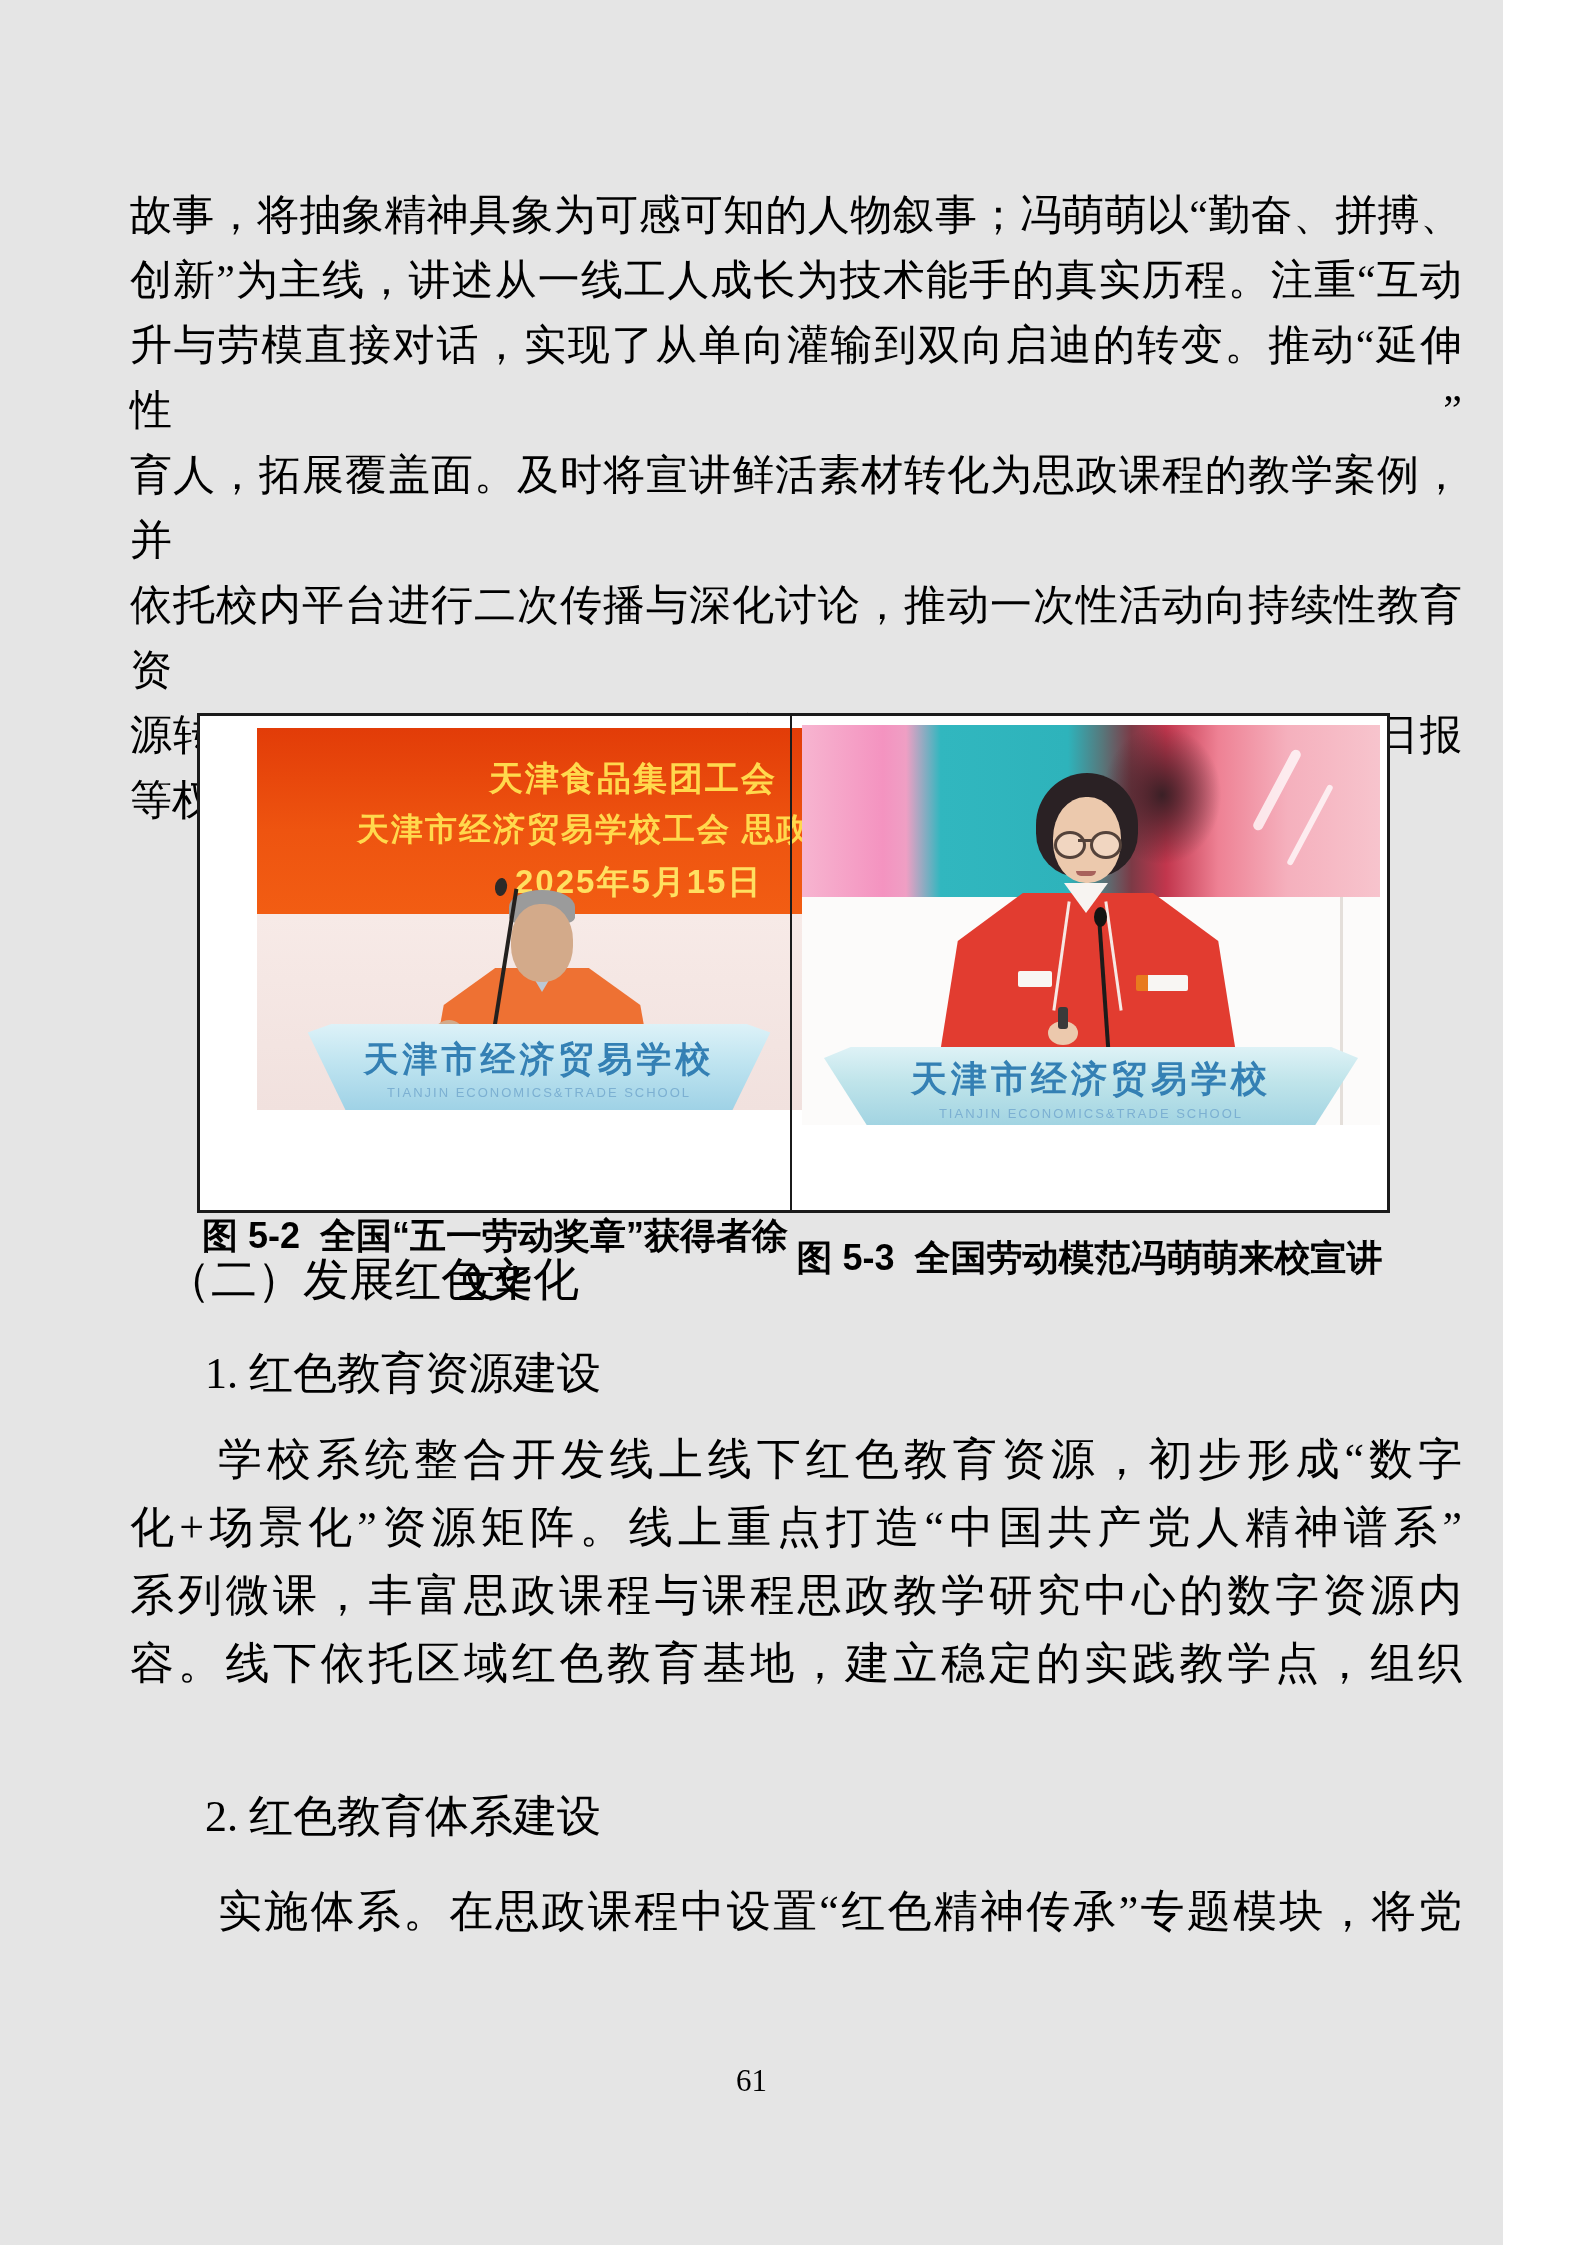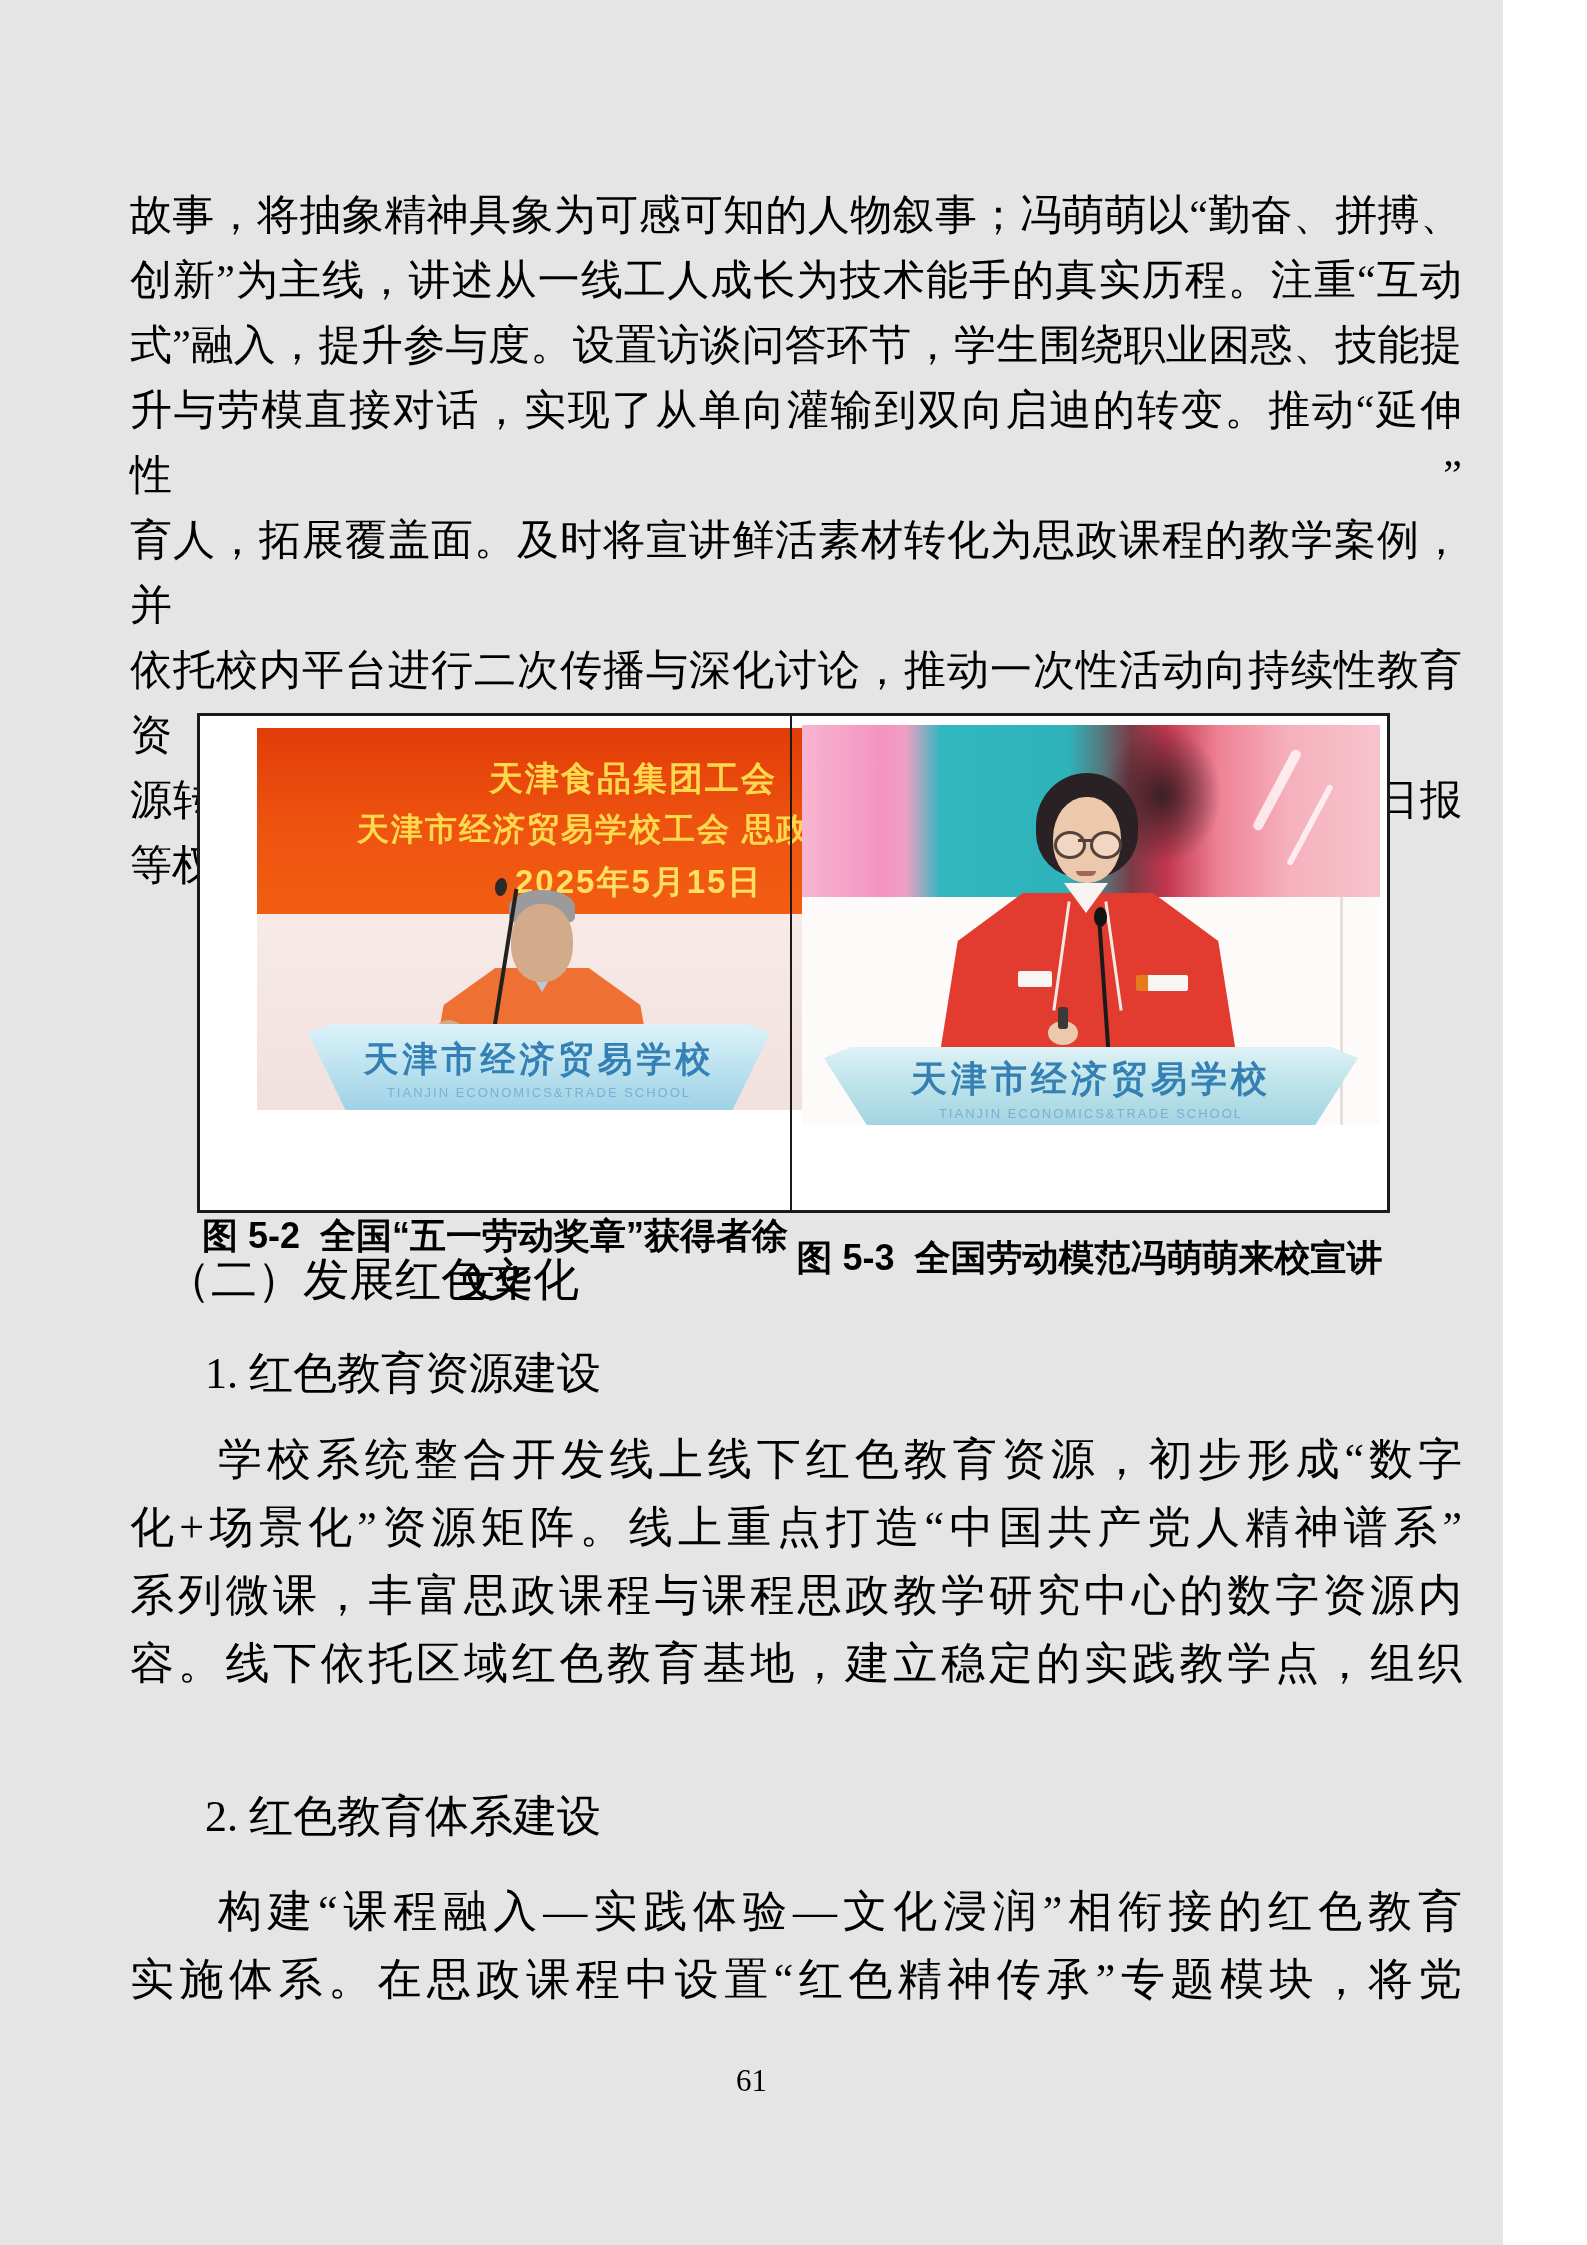--- a/index.html
+++ b/index.html
@@ -117,21 +117,20 @@
   .pod53 .podcn { margin-top:8px; font-size:36px; }
 </style>
 </head>
 <body>
 
 <div class="sheet">
 
   <div class="para p1">
       <div class="tline">故事，将抽象精神具象为可感可知的人物叙事；冯萌萌以“勤奋、拼搏、</div>
       <div class="tline">创新”为主线，讲述从一线工人成长为技术能手的真实历程。注重“互动</div>
-      <div class="tline">式”融入，提升参与度。设置访谈问答环节，学生围绕职业困惑、技能提</div>
       <div class="tline">升与劳模直接对话，实现了从单向灌输到双向启迪的转变。推动“延伸性”</div>
       <div class="tline">育人，拓展覆盖面。及时将宣讲鲜活素材转化为思政课程的教学案例，并</div>
       <div class="tline">依托校内平台进行二次传播与深化讨论，推动一次性活动向持续性教育资</div>
       <div class="tline">源转化，形成“听—问—思—行”育人闭环。相关经验和成效被工人日报</div>
       <div class="tline last">等权威媒体报道。如图 5-2、图 5-3 所示。</div>
     </div>
 
   <div class="figure">
     <div class="fcell left">
       <div class="photo52">
@@ -207,19 +206,18 @@
   <div class="para p2 indent-first">
       <div class="tline">学校系统整合开发线上线下红色教育资源，初步形成“数字</div>
       <div class="tline">化+场景化”资源矩阵。线上重点打造“中国共产党人精神谱系”</div>
       <div class="tline">系列微课，丰富思政课程与课程思政教学研究中心的数字资源内</div>
       <div class="tline">容。线下依托区域红色教育基地，建立稳定的实践教学点，组织</div>
     </div>
 
   <div class="heading2 h2b">2. 红色教育体系建设</div>
 
   <div class="para p3 indent-first keep-justify">
-      <div class="tline">构建“课程融入—实践体验—文化浸润”相衔接的红色教育</div>
       <div class="tline last">实施体系。在思政课程中设置“红色精神传承”专题模块，将党</div>
     </div>
 
   <div class="pagenum">61</div>
 
 </div>
 
 </body></html>

